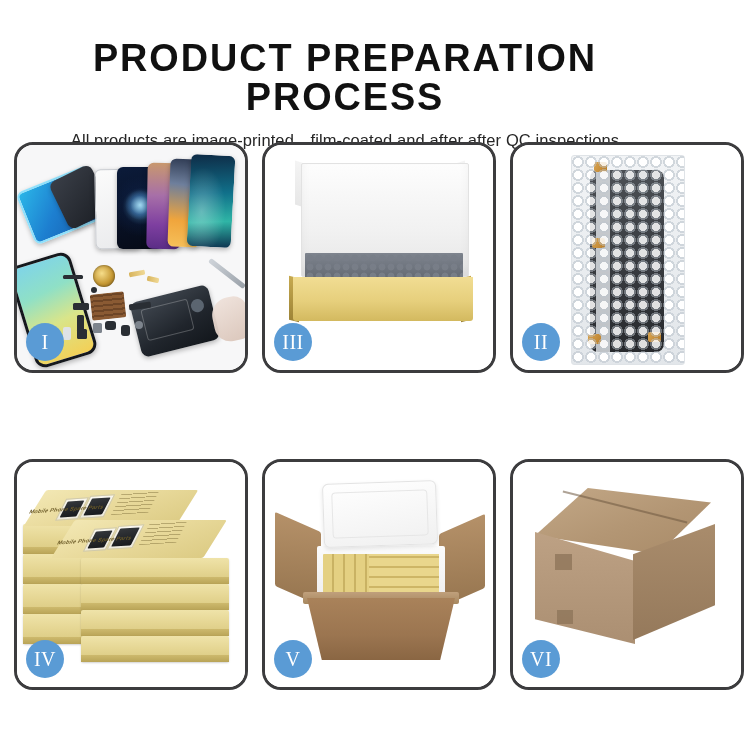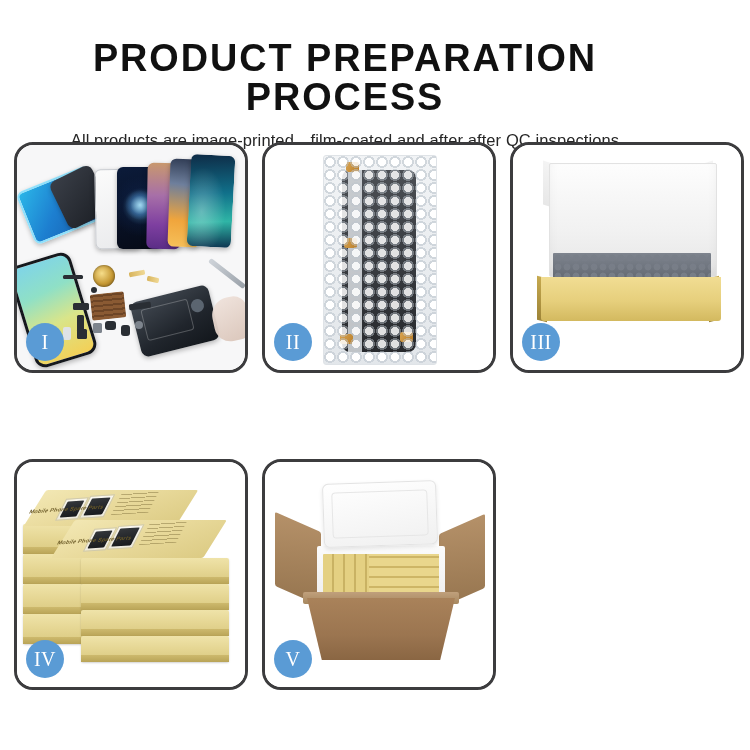--- a/index.html
+++ b/index.html
@@ -445,45 +445,45 @@
       <div class="part gray" style="left:118px;top:176px;width:8px;height:8px;border-radius:50%;"></div>
       <div class="part" style="left:74px;top:142px;width:6px;height:6px;border-radius:50%;"></div>
       <div class="tweezer"></div>
       <div class="finger"></div>
     </div>
     <div class="badge">I</div>
   </div>
 
   <div class="panel">
     <div class="panel-stage">
+      <div class="p3-bg"></div>
+      <div class="box3-lid-flapL"></div>
+      <div class="box3-lid-flapR"></div>
+      <div class="box3-lid"></div>
+      <div class="box3-foam"></div>
+      <div class="box3-side-l"></div>
+      <div class="box3-side-r"></div>
+      <div class="box3-body"></div>
+    </div>
+    <div class="badge">III</div>
+  </div>
+
+  <div class="panel">
+    <div class="panel-stage">
       <div class="p2-bg"></div>
       <div class="bubble-pack">
         <div class="bubble-inner"></div>
         <div class="tape" style="left:22px;top:6px;"></div>
         <div class="tape" style="left:20px;top:82px;"></div>
         <div class="tape" style="left:16px;top:178px;"></div>
         <div class="tape" style="left:76px;top:176px;"></div>
         <div class="bubble-overlay"></div>
       </div>
     </div>
     <div class="badge">II</div>
-  </div>
-
-  <div class="panel">
-    <div class="panel-stage">
-      <div class="p3-bg"></div>
-      <div class="box3-lid-flapL"></div>
-      <div class="box3-lid-flapR"></div>
-      <div class="box3-lid"></div>
-      <div class="box3-foam"></div>
-      <div class="box3-side-l"></div>
-      <div class="box3-side-r"></div>
-      <div class="box3-body"></div>
-    </div>
-    <div class="badge">III</div>
   </div>
 
   <div class="panel">
     <div class="panel-stage">
       <div class="p4-bg"></div>
 
       <div class="kbox" style="left:6px;top:62px;width:96px;height:30px;">
           <div class="edge"></div>
         </div>
       <div class="kbox" style="left:6px;top:92px;width:96px;height:30px;">
@@ -540,14 +540,26 @@
       <div class="foam-liner"></div>
       <div class="inner-boxes"></div>
       <div class="inner-boxes2"></div>
       <div class="carton-rim"></div>
       <div class="carton-body"></div>
       <div class="foam-lid"></div>
     </div>
     <div class="badge">V</div>
   </div>
 
+  <div class="panel">
+    <div class="panel-stage">
+      <div class="p6-bg"></div>
+      <div class="c6-top"></div>
+      <div class="c6-left"></div>
+      <div class="c6-right"></div>
+      <div class="c6-seam"></div>
+      <div class="c6-tape1"></div>
+      <div class="c6-tape2"></div>
+    </div>
+    <div class="badge">VI</div>
+  </div>
 
 </div>
 
 </body></html>

